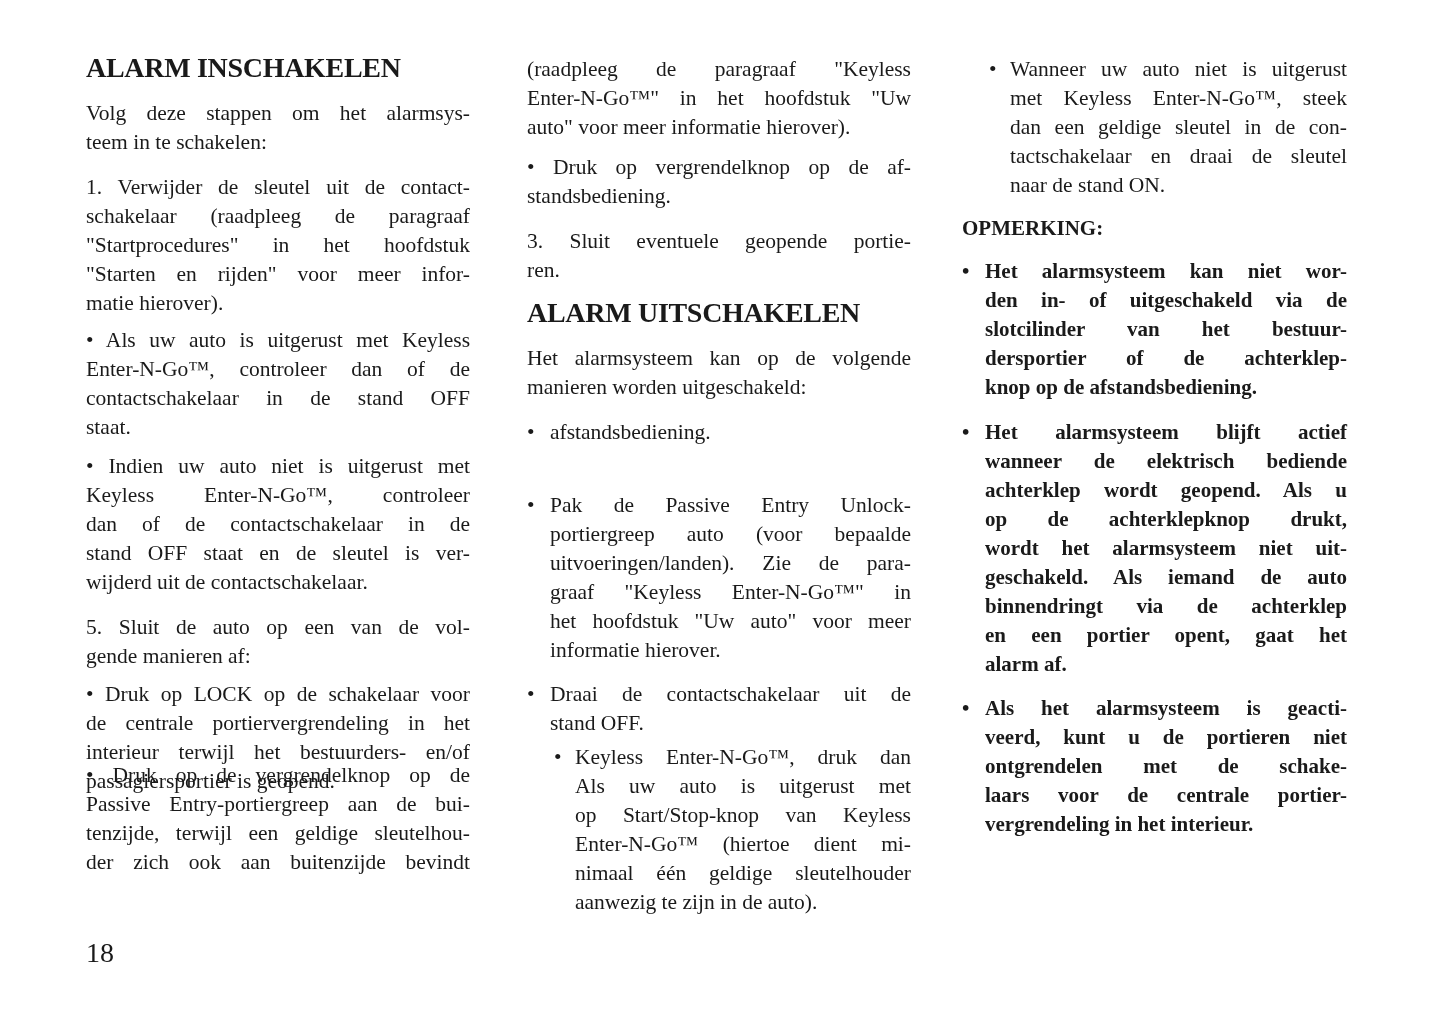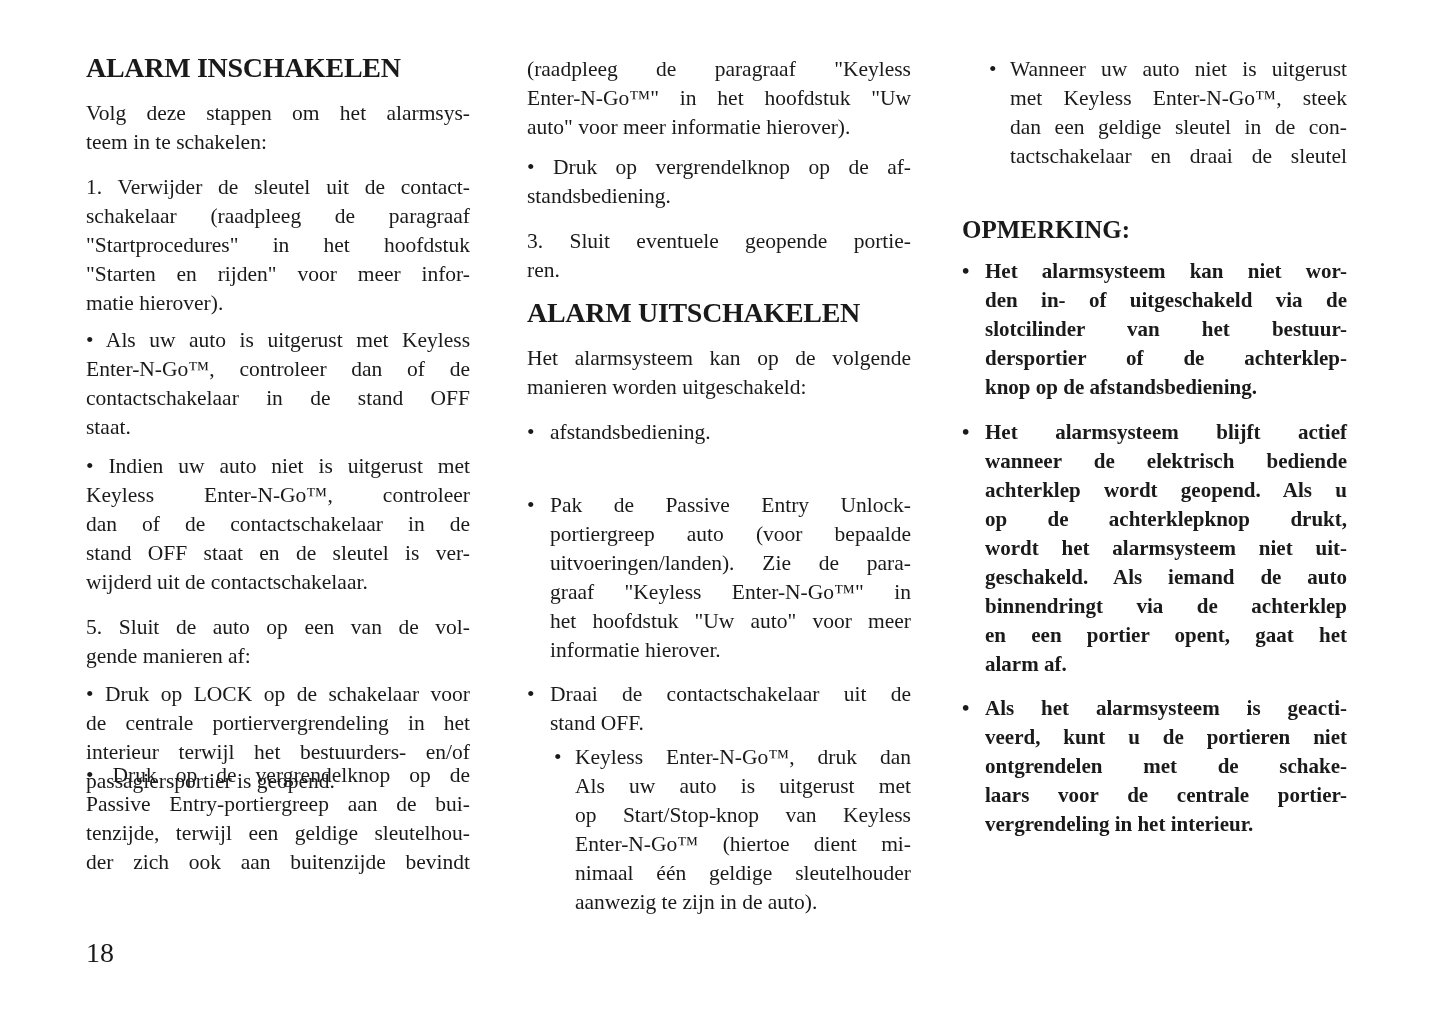--- a/index.html
+++ b/index.html
@@ -14,21 +14,21 @@
     .col-2 { left: 527px; width: 384px; }
     .col-3 { left: 962px; width: 385px; }
 
     .heading {
       position: absolute; left: 0; margin: 0;
       font-weight: bold; font-size: 28px; letter-spacing: -0.3px;
       white-space: nowrap;
     }
     .subheading {
       position: absolute; left: 0; margin: 0;
-      font-weight: bold; font-size: 25px; white-space: nowrap;
+      font-weight: bold; font-size: 21px; white-space: nowrap;
     }
     .para { position: absolute; left: 0; right: 0; margin: 0; font-size: 21.5px; }
     .para.bold { font-weight: bold; font-size: 21px; }
     .line {
       display: block; height: 29px; line-height: 29px; white-space: nowrap;
       text-align: justify; text-align-last: justify;
     }
     .line.last { text-align-last: left; }
     .indent-1 { padding-left: 23px; }
     .indent-2 { padding-left: 48px; }
@@ -147,20 +147,21 @@
     </div>
   </div>
 
   <div class="col col-3">
     <div class="para" style="top:55px;">
       <span class="bullet-abs" style="left:27px; top:0; line-height:29px;">•</span>
       <span class="line indent-2">Wanneer uw auto niet is uitgerust</span>
       <span class="line indent-2">met Keyless Enter-N-Go™, steek</span>
       <span class="line indent-2">dan een geldige sleutel in de con-</span>
       <span class="line indent-2">tactschakelaar en draai de sleutel</span>
+      <span class="line last indent-2">naar de stand ON.</span>
     </div>
 
     <h3 class="subheading" style="top:216px;">OPMERKING:</h3>
 
     <div class="para bold" style="top:257px;">
       <span class="bullet-abs" style="left:0; top:0; line-height:29px;">•</span>
       <span class="line indent-1">Het alarmsysteem kan niet wor-</span>
       <span class="line indent-1">den in- of uitgeschakeld via de</span>
       <span class="line indent-1">slotcilinder van het bestuur-</span>
       <span class="line indent-1">dersportier of de achterklep-</span>

